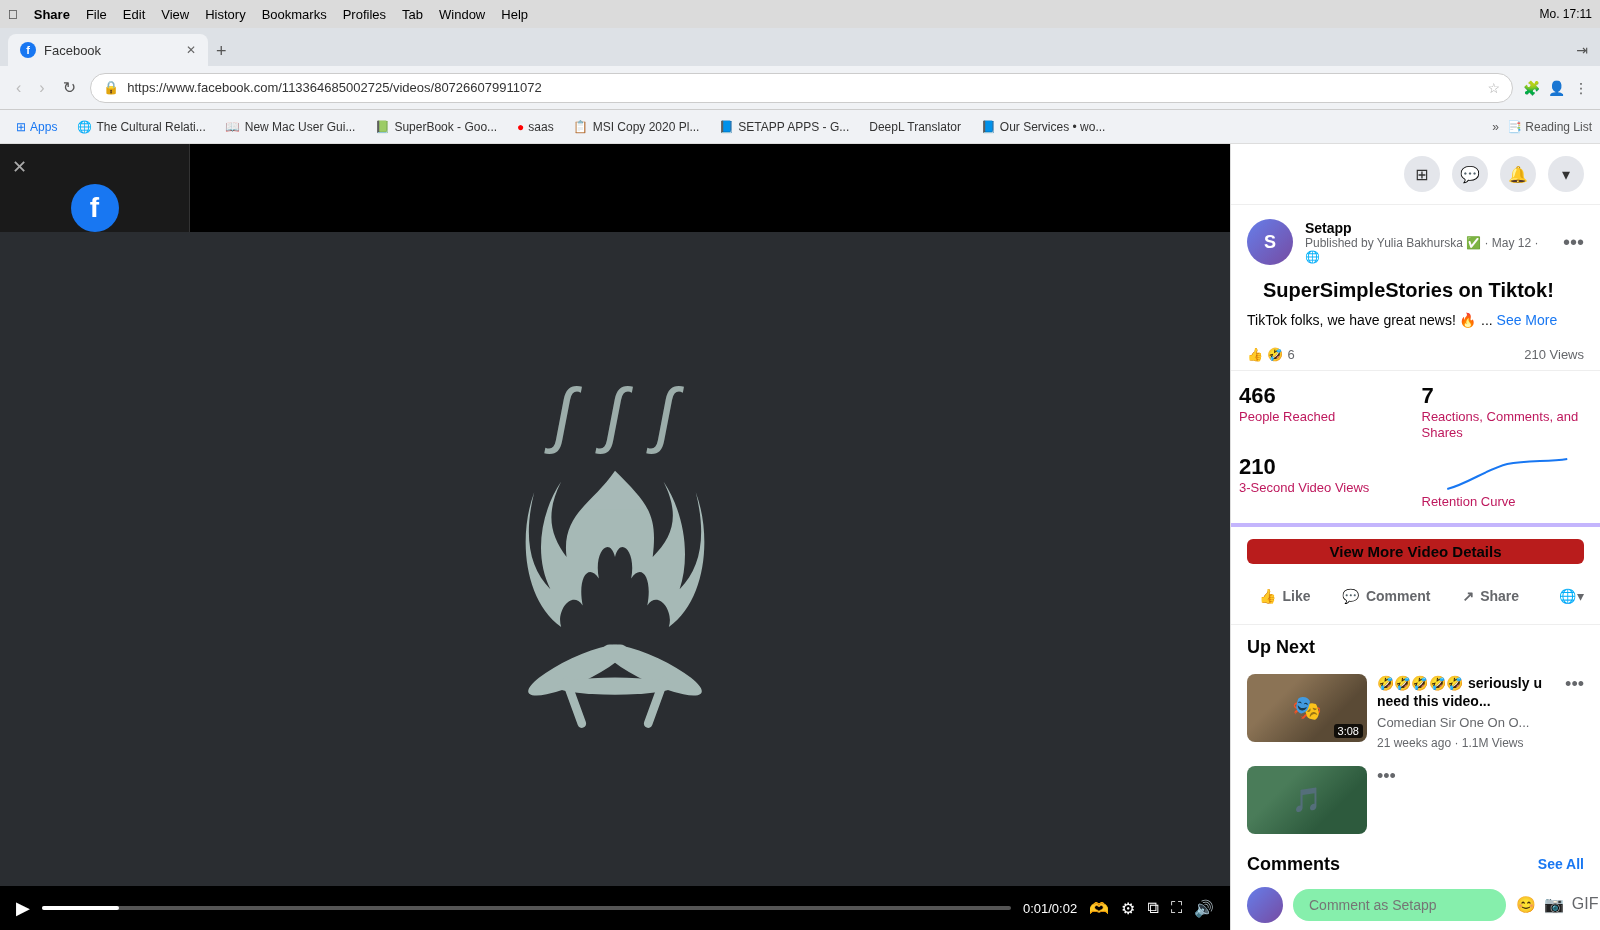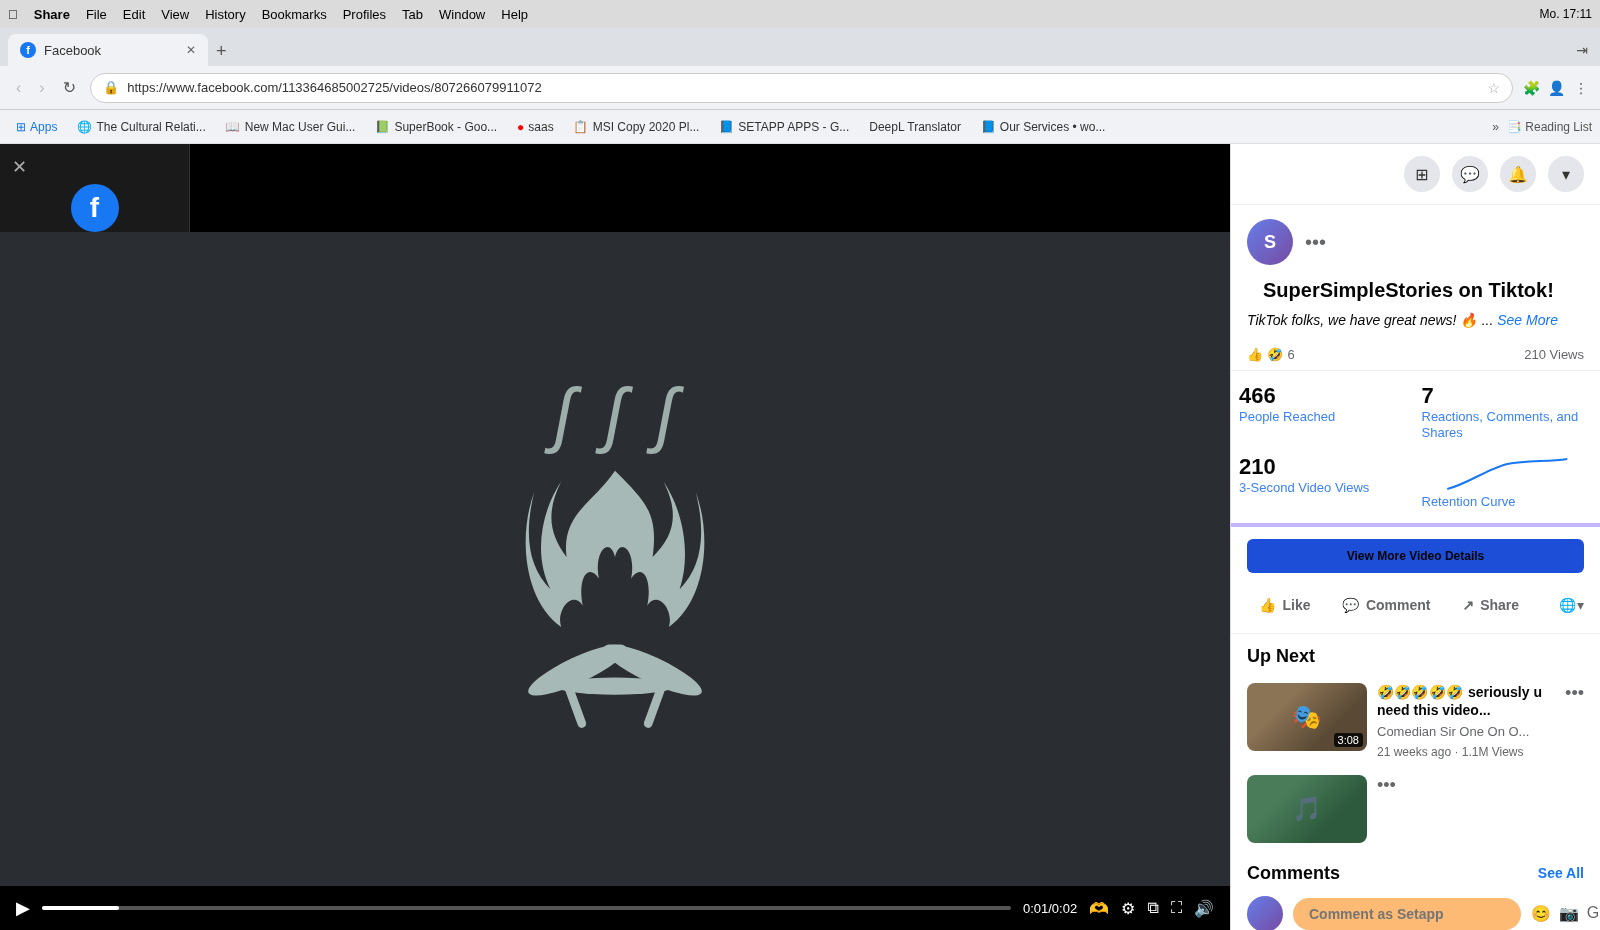--- a/index.html
+++ b/index.html
@@ -298,21 +298,20 @@
       font-weight: 700;
       color: #050505;
       line-height: 1.3;
       margin-left: 16px;
     }
     .post-desc {
       padding: 0 16px 8px;
       font-size: 14px;
       color: #050505;
       line-height: 1.4;
-      font-style: italic;
     }
     .see-more { color: #1877f2; cursor: pointer; font-size: 14px; }
 
     
     .reactions-bar {
       padding: 8px 16px;
       display: flex;
       align-items: center;
       justify-content: space-between;
       border-bottom: 1px solid #eee;
@@ -323,36 +322,36 @@
     
     .stats-grid {
       display: grid;
       grid-template-columns: 1fr 1fr;
       padding: 12px 8px;
       gap: 12px;
       border-bottom: 4px solid #c4b5fd;
     }
     .stat-item { }
     .stat-number { font-size: 22px; font-weight: 700; color: #050505; }
-    .stat-label { font-size: 13px; color: #3b82f6; line-height: 1.3; }
+    .stat-label { font-size: 13px; color: #be185d; line-height: 1.3; }
     .retention-chart {
       width: 100%;
       height: 40px;
       position: relative;
     }
     .retention-svg { width: 100%; height: 100%; }
 
     
     .view-details-btn {
       margin: 12px 16px;
-      background: #1d4ed8;
+      background: #b91c1c;
       border: none;
       border-radius: 6px;
-      padding: 10px;
-      font-size: 12px;
+      padding: 4px;
+      font-size: 15px;
       font-weight: 600;
       color: #050505;
       cursor: pointer;
       width: calc(100% - 32px);
       text-align: center;
     }
 
     
     .action-row {
       display: flex;
@@ -445,27 +444,26 @@
     }
     .commenter-avatar {
       width: 36px;
       height: 36px;
       background: linear-gradient(135deg, #667eea, #764ba2);
       border-radius: 50%;
       flex-shrink: 0;
     }
     .comment-input {
       flex: 1;
-      background: #fdba74;
+      background: #86efac;
       border: none;
       border-radius: 20px;
       padding: 8px 16px;
       font-size: 14px;
       color: #65676b;
-      font-weight: bold;
     }
     .comment-icons { display: flex; gap: 8px; color: #65676b; font-size: 16px; }
     .comment-icon { cursor: pointer; }
   </style>
 </head>
 <body>
 
 <div class="menubar">
   <span></span>
   <span class="menubar-item bold">Share</span>
@@ -617,20 +615,26 @@
 
       <div class="fb-topnav">
         <div class="fb-nav-icon">⊞</div>
         <div class="fb-nav-icon">💬</div>
         <div class="fb-nav-icon">🔔</div>
         <div class="fb-nav-icon">▾</div>
       </div>
 
       <div class="post-header">
         <div class="post-avatar">S</div>
+        <div class="post-meta">
+          <div class="post-author">Setapp</div>
+          <div class="post-sub">
+            <span>Published by Yulia Bakhurska</span> ✅ · <span>May 12 · 🌐</span>
+          </div>
+        </div>
         <span class="post-more">•••</span>
       </div>
 
       <div class="post-title">SuperSimpleStories on Tiktok!</div>
       <div class="post-desc">
         <span>TikTok folks, we have great news! 🔥 ...</span>
         <span class="see-more">See More</span>
       </div>
 
       <div class="reactions-bar">

